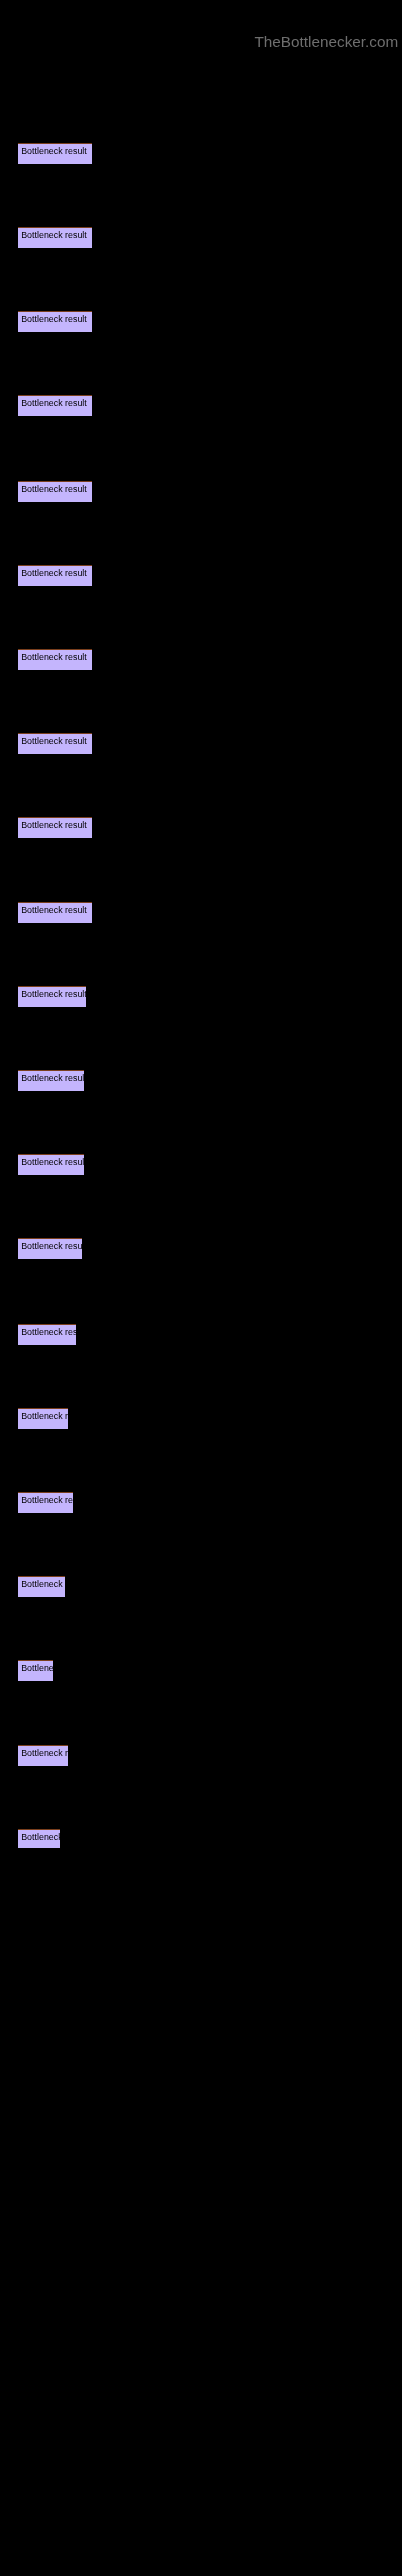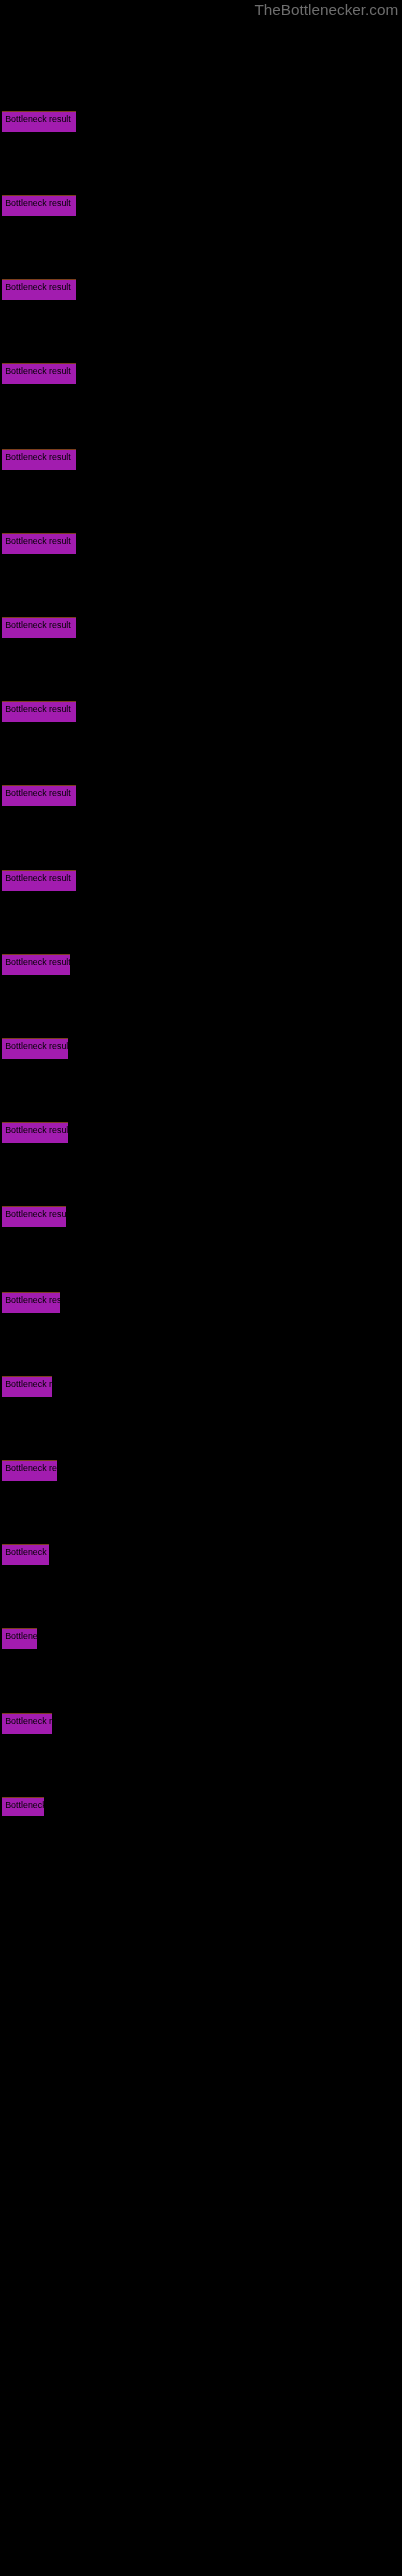--- a/index.html
+++ b/index.html
@@ -7,36 +7,37 @@
     padding: 0;
     background: #000000;
   }
   #page {
     position: relative;
     width: 403px;
     height: 1816px;
     background: #000000;
     overflow: hidden;
     font-family: "Liberation Sans", sans-serif;
+    margin-top: 32px;
   }
   #site-title {
     position: absolute;
     right: 4.8px;
     top: 0.8px;
     font-size: 15.3px;
     color: #6e6e6e;
     letter-spacing: 0px;
     white-space: nowrap;
     font-family: "Liberation Sans", sans-serif;
   }
   .bar {
     position: absolute;
-    left: 2px;
+    left: 18px;
     height: 20px;
-    background: #a21caf;
+    background: #c4b5fd;
     border-top: 1.6px solid #7a3f1d;
     box-sizing: border-box;
     overflow: hidden;
     white-space: nowrap;
   }
   .bar-label {
     position: absolute;
     left: 3.2px;
     top: 2.4px;
     font-size: 8.9px;

